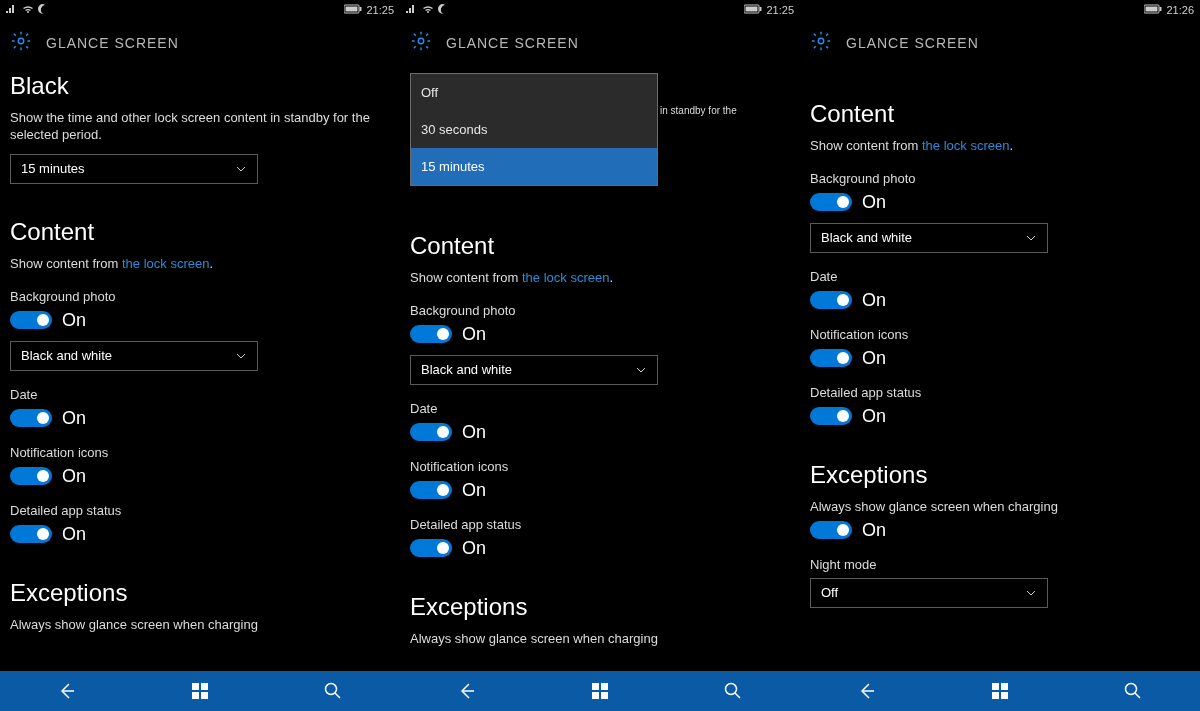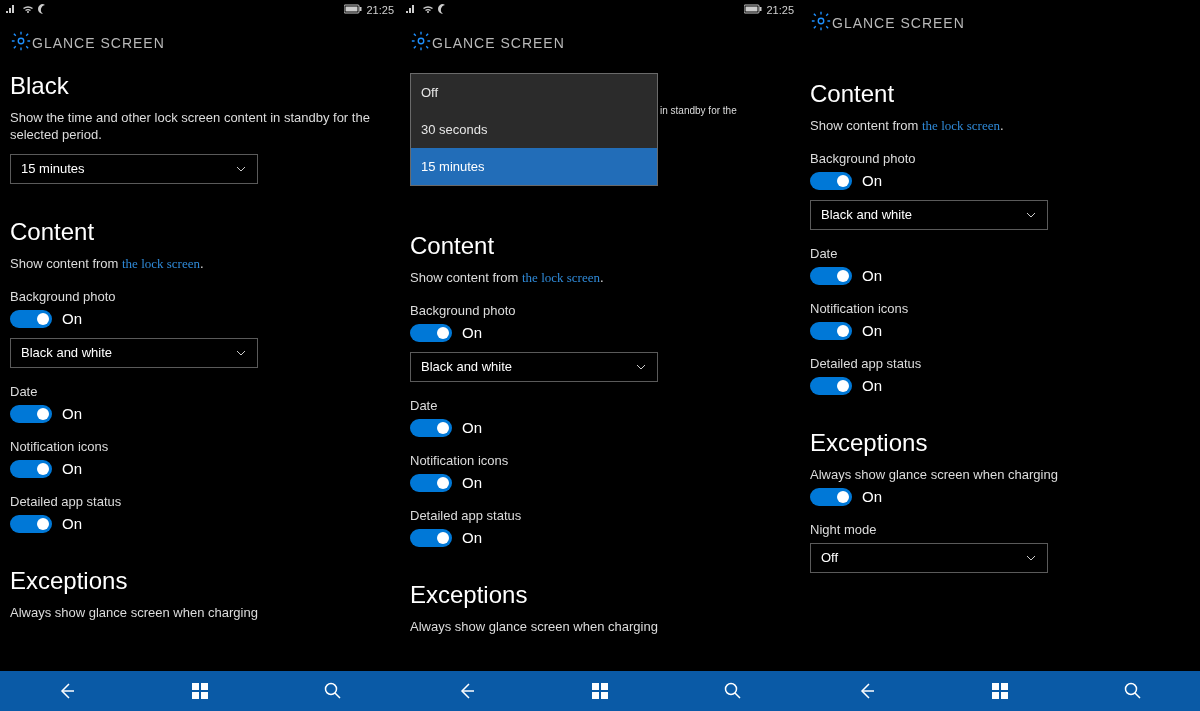--- a/index.html
+++ b/index.html
@@ -36,20 +36,21 @@
     align-items: center;
     justify-content: space-between;
     padding: 0 6px;
     font-size: 11px;
     color: #d0d0d0;
   }
   .sb-left, .sb-right { display: flex; align-items: center; gap: 4px; }
   .titlebar {
     display: flex;
     align-items: center;
+    gap: 14px;
     padding: 10px 10px 12px 10px;
   }
   .titlebar .gear { color: var(--gear); }
   .titletext {
     font-size: 14px;
     letter-spacing: 1px;
     color: var(--title-grey);
     font-weight: 400;
   }
   .body { padding: 0 10px; }
@@ -58,21 +59,21 @@
     font-weight: 300;
     margin: 4px 0 10px 0;
     color: var(--txt);
   }
   .desc {
     font-size: 13px;
     color: var(--sub);
     line-height: 1.3;
     margin-bottom: 10px;
   }
-  .link { color: var(--link); cursor: pointer; font-family: Liberation Serif, serif; }
+  .link { color: var(--link); cursor: pointer; }
   .combo {
     width: 248px;
     height: 30px;
     border: 1px solid var(--border);
     background: transparent;
     color: var(--txt);
     display: flex;
     align-items: center;
     justify-content: space-between;
     padding: 0 10px;
@@ -90,21 +91,21 @@
   .toggle {
     width: 42px; height: 18px; border-radius: 9px;
     background: var(--accent);
     position: relative;
     cursor: pointer;
   }
   .toggle::after {
     content: ""; position: absolute; top: 3px; right: 3px;
     width: 12px; height: 12px; border-radius: 50%; background: #fff;
   }
-  .toggle-label { font-size: 15px; color: var(--txt); }
+  .toggle-label { font-size: 18px; color: var(--txt); }
   .gap-lg { height: 30px; }
   .gap-sm { height: 10px; }
 
   
   .dropdown-open {
     position: absolute;
     top: 73px; left: 10px;
     width: 248px;
     background: var(--dd-bg);
     border: 1px solid #6a6a6a;
@@ -309,20 +310,31 @@
         <span class="toggle-label">On</span>
       </div>
 
       <div class="gap-lg"></div>
       <h1>Exceptions</h1>
       <div class="desc">Always show glance screen when charging</div>
     </div>
   </div>
 
   <div class="screen">
+    <div class="statusbar">
+      <div class="sb-left"></div>
+      <div class="sb-right">
+        <span><svg width="18" height="10" viewBox="0 0 18 10">
+              <rect x="0" y="1" width="15" height="8" rx="1" fill="none" stroke="#ccc"></rect>
+              <rect x="1.5" y="2.5" width="12" height="5" fill="#ccc"></rect>
+              <rect x="15.5" y="3" width="2" height="4" fill="#ccc"></rect>
+            </svg></span>
+        <span>21:26</span>
+      </div>
+    </div>
 
     <div class="titlebar">
       <span class="gear"><svg width="22" height="22" viewBox="0 0 24 24" fill="none" stroke="currentColor" stroke-width="1.5">
             <circle cx="12" cy="12" r="3"></circle>
             <path d="M12 2v3M12 19v3M4.2 4.2l2.1 2.1M17.7 17.7l2.1 2.1M2 12h3M19 12h3M4.2 19.8l2.1-2.1M17.7 6.3l2.1-2.1"></path>
           </svg></span>
       <span class="titletext">GLANCE SCREEN</span>
     </div>
 
     <div class="body" style="padding-top:28px;">

